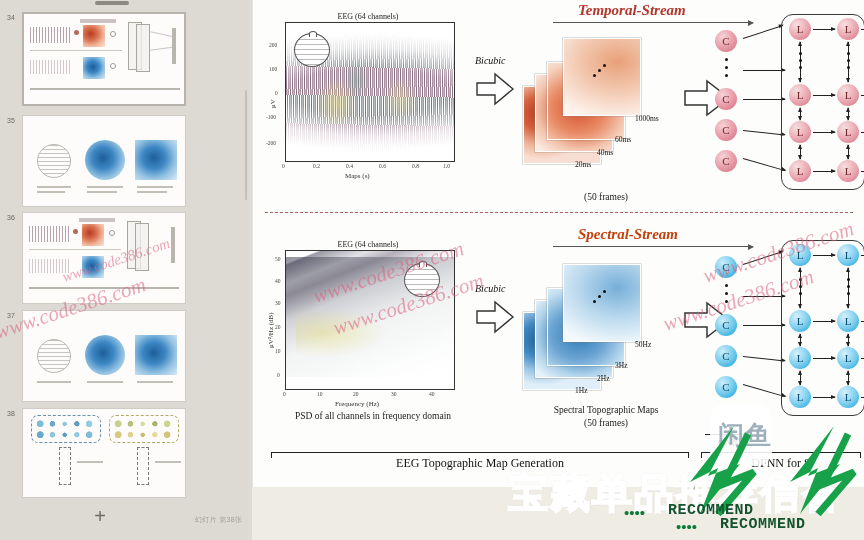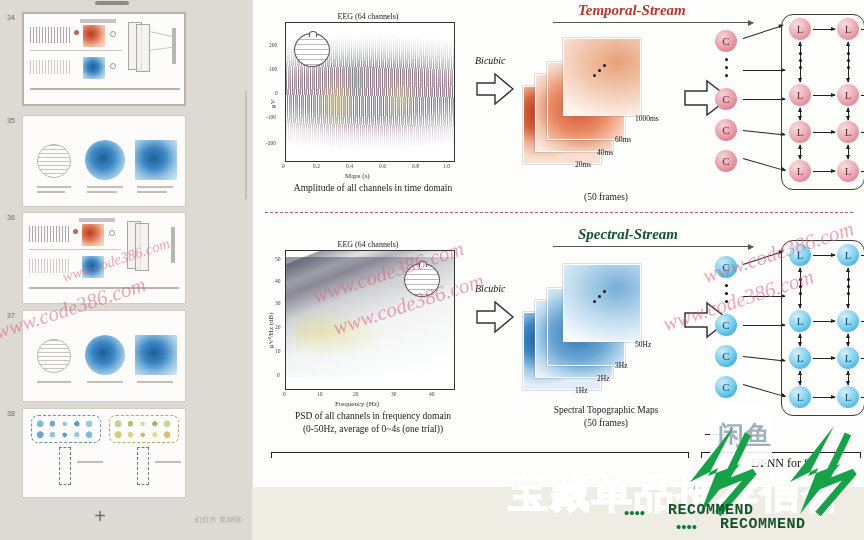--- a/index.html
+++ b/index.html
@@ -100,21 +100,21 @@
   }
 
   
   .stream-title {
     position: absolute;
     font-style: italic; font-weight: bold;
     font-family: "Liberation Serif", serif;
     margin-left: 7px;
   }
   .stream-title.temporal { left: 318px; top: 2px; font-size: 15px; color: #b0382d; }
-  .stream-title.spectral { left: 318px; top: 226px; font-size: 15px; color: #14532d; }
+  .stream-title.spectral { left: 318px; top: 226px; font-size: 15px; color: #c2410c; }
   .stream-rule {
     position: absolute; height: 0; border-top: 1px solid #555;
   }
   .stream-rule.temporal { left: 300px; top: 22px; width: 200px; }
   .stream-rule.spectral { left: 300px; top: 246px; width: 200px; }
   .stream-rule::after {
     content: ""; position: absolute; right: -1px; top: -3px;
     border-left: 6px solid #555;
     border-top: 3px solid transparent; border-bottom: 3px solid transparent;
   }
@@ -458,21 +458,20 @@
     <div class="tick" style="left:93px; top:163px;">0.4</div>
     <div class="tick" style="left:126px; top:163px;">0.6</div>
     <div class="tick" style="left:159px; top:163px;">0.8</div>
     <div class="tick" style="left:190px; top:163px;">1.0</div>
     <div class="tick" style="left:16px; top:42px;">200</div>
     <div class="tick" style="left:16px; top:66px;">100</div>
     <div class="tick" style="left:22px; top:90px;">0</div>
     <div class="tick" style="left:13px; top:114px;">-100</div>
     <div class="tick" style="left:13px; top:140px;">-200</div>
 
-    <div class="caption" style="left:6px; top:182px; width:228px;">Amplitude of all channels in time domain</div>
 
     <div class="bicubic-label" style="left:222px; top:55px;">Bicubic</div>
     <svg class="fat-arrow" style="left:222px; top:72px;" viewBox="0 0 40 34">
       <polygon points="2,11 20,11 20,2 38,17 20,32 20,23 2,23" fill="#fff" stroke="#333" stroke-width="1.4"></polygon>
     </svg>
 
     <div class="topo-stack" style="left:270px; top:22px; width:170px; height:155px;">
       <div class="topo warm1" style="left:0px;  top:64px; width:78px; height:78px;"></div>
       <div class="topo warm2" style="left:12px; top:52px; width:78px; height:78px;"></div>
       <div class="topo warm3" style="left:24px; top:40px; width:78px; height:78px;"></div>
@@ -563,21 +562,20 @@
     <div class="tick" style="left:138px; top:391px;">30</div>
     <div class="tick" style="left:176px; top:391px;">40</div>
     <div class="tick" style="left:22px; top:256px;">50</div>
     <div class="tick" style="left:22px; top:278px;">40</div>
     <div class="tick" style="left:22px; top:300px;">30</div>
     <div class="tick" style="left:22px; top:324px;">20</div>
     <div class="tick" style="left:22px; top:348px;">10</div>
     <div class="tick" style="left:24px; top:372px;">0</div>
 
     <div class="caption" style="left:2px; top:410px; width:236px;">PSD of all channels in frequency domain</div>
-    <div class="caption" style="left:2px; top:423px; width:236px;">(0-50Hz, average of 0~4s (one trial))</div>
 
     <div class="bicubic-label" style="left:222px; top:283px;">Bicubic</div>
     <svg class="fat-arrow" style="left:222px; top:300px;" viewBox="0 0 40 34">
       <polygon points="2,11 20,11 20,2 38,17 20,32 20,23 2,23" fill="#fff" stroke="#333" stroke-width="1.4"></polygon>
     </svg>
 
     <div class="topo-stack" style="left:270px; top:248px; width:170px; height:155px;">
       <div class="topo cool1" style="left:0px;  top:64px; width:78px; height:78px;"></div>
       <div class="topo cool2" style="left:12px; top:52px; width:78px; height:78px;"></div>
       <div class="topo cool3" style="left:24px; top:40px; width:78px; height:78px;"></div>
@@ -648,20 +646,21 @@
     <div class="vdots" style="left:594px; top:278px; height:22px;">
       <span style="top:0;"></span>
         <span style="top:7px;"></span>
         <span style="top:14px;"></span>
     </div>
 
     <div class="cnn-rule" style="left:452px; top:434px; width:60px;"></div>
     <div class="cnn-label" style="left:465px; top:437px;">CNN</div>
 
     <div class="brace" style="left:18px; top:452px; width:418px;"></div>
+    <div class="section-label" style="left:18px; top:456px; width:418px;">EEG Topographic Map Generation</div>
 
     <div class="brace" style="left:448px; top:452px; width:160px;"></div>
     <div class="section-label" style="left:448px; top:456px; width:160px;">DFNN for S</div>
   </div>
 
   <div id="slide-tail"></div>
 
   <div class="wm" style="left:-8px;  top:296px;">www.code386.com</div>
   <div class="wm small" style="left:60px; top:252px;">www.code386.com</div>
   <div class="wm" style="left:330px; top:292px;">www.code386.com</div>

